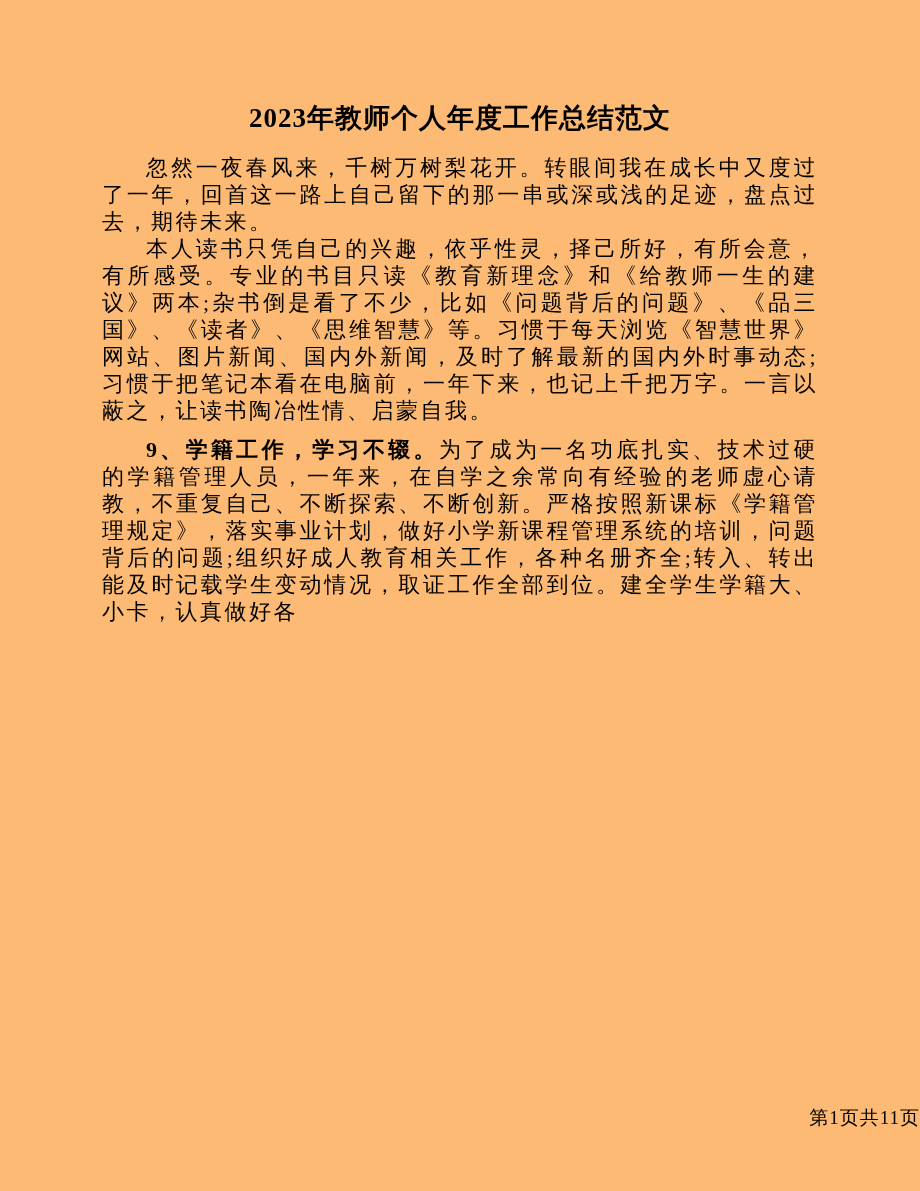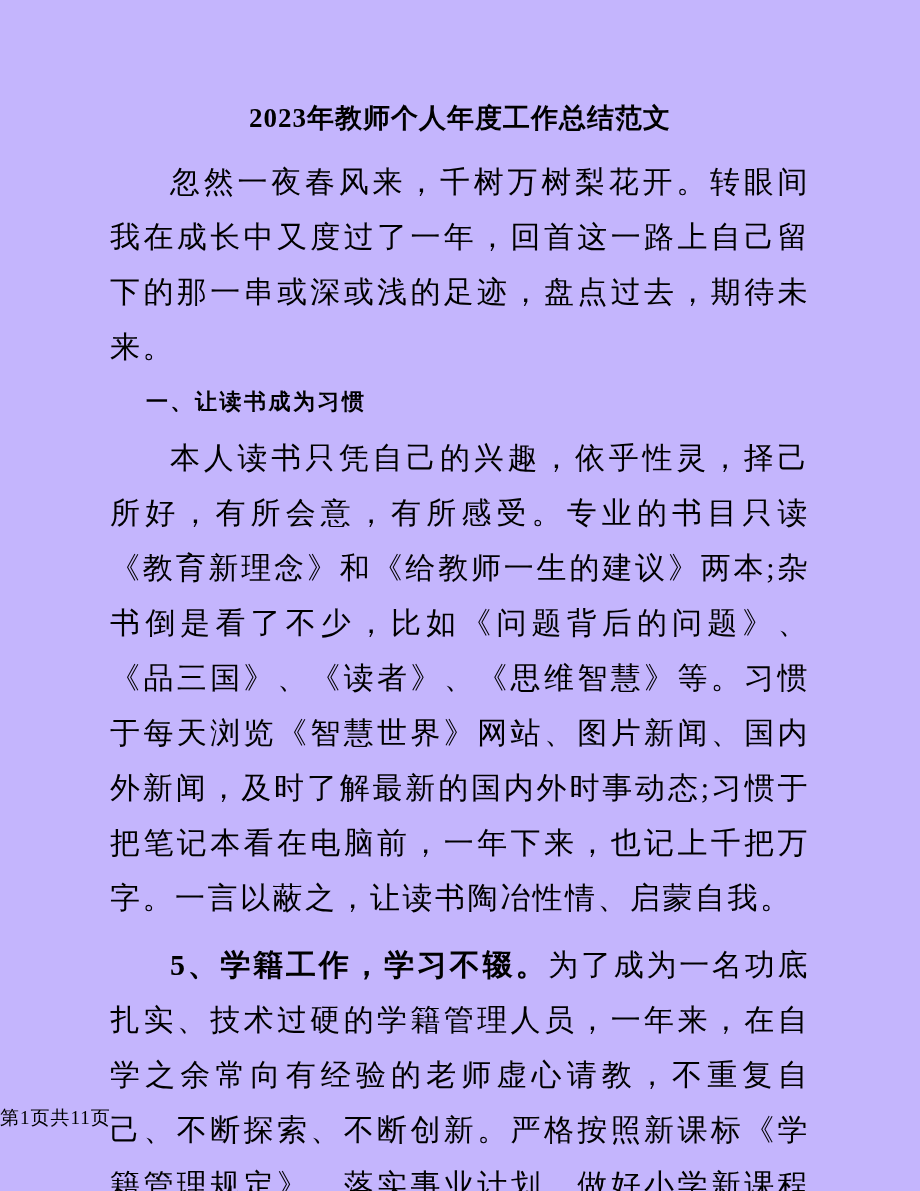--- a/index.html
+++ b/index.html
@@ -4,43 +4,43 @@
 <style>
   html, body {
     margin: 0;
     padding: 0;
     background: #ffffff;
   }
   .page {
     position: relative;
     width: 920px;
     height: 1191px;
-    background: #c4b5fd;
+    background: #fdba74;
     color: #000000;
     font-family: "Liberation Serif", "DejaVu Serif", serif;
     overflow: hidden;
   }
   .content {
     position: absolute;
     left: 102px;
     top: 98px;
     width: 716px;
   }
   .doc-title {
     margin: 0 0 16px 0;
     font-size: 27px;
     font-weight: bold;
     line-height: 40px;
     text-align: center;
     letter-spacing: 1px;
   }
   .para {
-    margin: 8px;
-    font-size: 30px;
-    line-height: 55px;
+    margin: 0;
+    font-size: 22px;
+    line-height: 27px;
     letter-spacing: 2.5px;
     text-align: justify;
     text-indent: 2em;
   }
   .heading {
     margin: 0;
     font-size: 22px;
     line-height: 40px;
     letter-spacing: 2.5px;
     font-weight: bold;
@@ -50,39 +50,38 @@
     margin-top: 12px;
   }
   .lead-bold {
     font-weight: bold;
   }
   .page-footer {
     position: absolute;
     top: 1106px;
     left: 0;
     width: 100%;
-    text-align: left;
+    text-align: right;
     font-size: 19px;
     line-height: 24px;
     letter-spacing: 1px;
     color: #000000;
   }
 </style>
 </head>
 <body>
 
 <div class="page">
   <div class="content">
     <h1 class="doc-title">2023年教师个人年度工作总结范文</h1>
 
     <p class="para">忽然一夜春风来，千树万树梨花开。转眼间我在成长中又度过了一年，回首这一路上自己留下的那一串或深或浅的足迹，盘点过去，期待未来。</p>
 
-    <h2 class="heading">一、让读书成为习惯</h2>
 
     <p class="para">本人读书只凭自己的兴趣，依乎性灵，择己所好，有所会意，有所感受。专业的书目只读《教育新理念》和《给教师一生的建议》两本;杂书倒是看了不少，比如《问题背后的问题》、《品三国》、《读者》、《思维智慧》等。习惯于每天浏览《智慧世界》网站、图片新闻、国内外新闻，及时了解最新的国内外时事动态;习惯于把笔记本看在电脑前，一年下来，也记上千把万字。一言以蔽之，让读书陶冶性情、启蒙自我。</p>
 
 
 
-    <p class="para para-extra-gap"><span class="lead-bold">5、学籍工作，学习不辍。</span><span>为了成为一名功底扎实、技术过硬的学籍管理人员，一年来，在自学之余常向有经验的老师虚心请教，不重复自己、不断探索、不断创新。严格按照新课标《学籍管理规定》，落实事业计划，做好小学新课程管理系统的培训，问题背后的问题;组织好成人教育相关工作，各种名册齐全;转入、转出能及时记载学生变动情况，取证工作全部到位。建全学生学籍大、小卡，认真做好各</span></p>
+    <p class="para para-extra-gap"><span class="lead-bold">9、学籍工作，学习不辍。</span><span>为了成为一名功底扎实、技术过硬的学籍管理人员，一年来，在自学之余常向有经验的老师虚心请教，不重复自己、不断探索、不断创新。严格按照新课标《学籍管理规定》，落实事业计划，做好小学新课程管理系统的培训，问题背后的问题;组织好成人教育相关工作，各种名册齐全;转入、转出能及时记载学生变动情况，取证工作全部到位。建全学生学籍大、小卡，认真做好各</span></p>
   </div>
 
   <div class="page-footer">第1页共11页</div>
 </div>
 
 </body></html>

